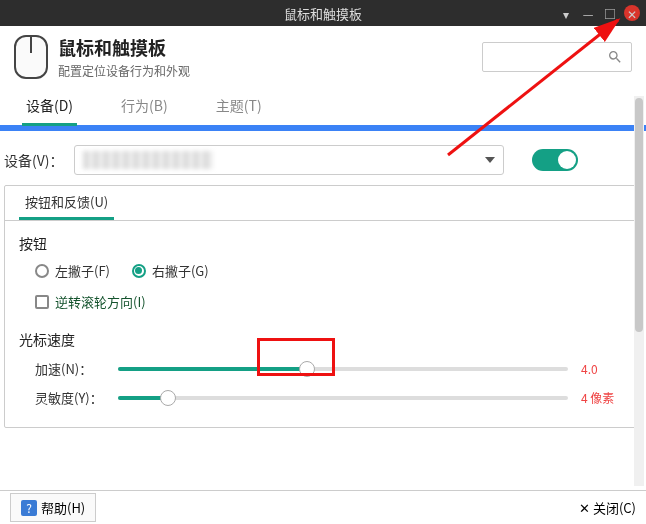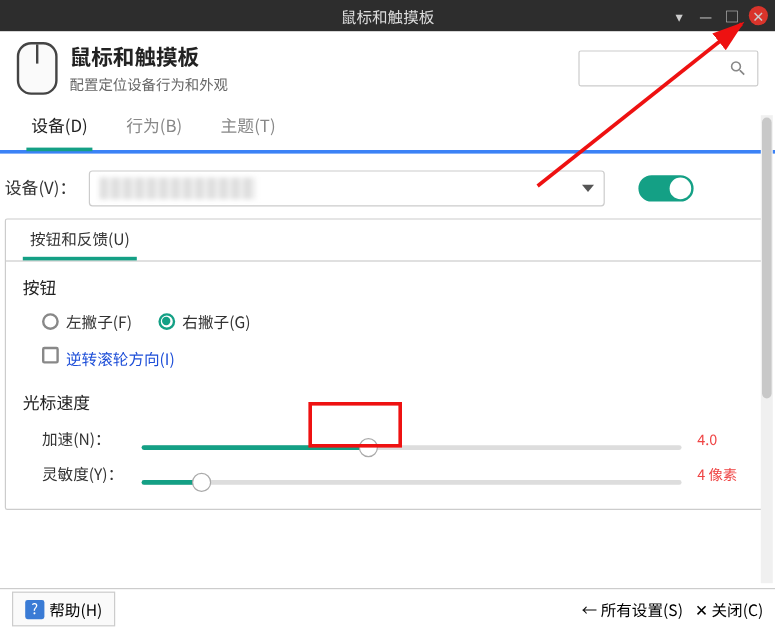--- a/index.html
+++ b/index.html
@@ -14,21 +14,21 @@
 .arrow-svg { position:absolute; top: 0; left: 0; pointer-events:none; z-index:50; }
 
 .header { display:flex; align-items:center; padding: 8px 14px; gap: 10px; }
 .mouse-icon { width: 34px; height: 44px; border: 2px solid #444; border-radius: 12px; position:relative; background: #fafafa; }
 .mouse-icon:before { content:""; position:absolute; top:0; left:50%; width:2px; height:16px; background:#444; transform:translateX(-50%);}
 .header-text h1 { font-size: 18px; font-weight:700; color:#222; }
 .header-text p { font-size: 12px; color:#666; margin-top:2px; }
 .search-box { margin-left:auto; width:150px; height:30px; border:1px solid #ccc; border-radius:2px; display:flex; align-items:center; justify-content:flex-end; padding:0 8px; }
 .search-box svg { width:16px; height:16px; fill:#888; }
 
-.tabs { display:flex; gap: 24px; padding: 0 22px; border-bottom:3px solid #3b82f6; font-size:14px; }
+.tabs { display:flex; gap: 40px; padding: 0 22px; border-bottom:6px solid #3b82f6; font-size:14px; }
 .tabs .tab { padding: 8px 4px; color:#888; cursor:pointer; }
 .tabs .tab.active { color:#222; border-bottom: 3px solid #14a085; margin-bottom:-1px; }
 
 .content { padding: 14px 4px; }
 .device-row { display:flex; align-items:center; gap:10px; }
 .device-row label { font-size:14px; color:#333; }
 .device-select { flex:1; max-width:430px; height:30px; border:1px solid #ccc; border-radius:3px; position:relative; background:#fff; }
 .device-select .blur { position:absolute; left:8px; top:5px; width:130px; height:18px; background: repeating-linear-gradient(90deg,#ddd 0 6px,#eee 6px 10px); filter:blur(2px);}
 .device-select .caret { position:absolute; right:8px; top:11px; border-left:5px solid transparent; border-right:5px solid transparent; border-top:6px solid #555; }
 .toggle { width:46px; height:22px; background:#14a085; border-radius:11px; position:relative; margin-left:18px; }
@@ -37,24 +37,24 @@
 .panel { border:1px solid #ccc; border-radius:2px; margin-top:10px; padding: 0 14px 20px; position:relative;}
 .panel-tab { display:inline-block; padding:6px 6px; font-size:13px; color:#333; border-bottom:3px solid #14a085; margin-top:0; }
 .panel-tab-row { border-bottom:1px solid #ccc; margin: 0 -14px 12px; padding: 0 14px;}
 
 .section-title { font-weight:400; font-size:14px; margin:10px 0 8px; color:#222;}
 .radio-row { display:flex; gap:22px; align-items:flex-start; margin-left:16px; }
 .radio { display:flex; align-items:center; gap:6px; font-size:13px; color:#333;}
 .radio .dot { width:14px; height:14px; border:2px solid #888; border-radius:50%; display:flex; align-items:center; justify-content:center;}
 .radio.sel .dot { border-color:#14a085; }
 .radio.sel .dot:after { content:""; width:7px; height:7px; background:#14a085; border-radius:50%;}
-.check-row { display:flex; align-items:flex-start; gap:6px; margin:12px 0 0 16px; font-size:13px; color:#1d4ed8;}
+.check-row { display:flex; align-items:center; gap:6px; margin:12px 0 0 16px; font-size:13px; color:#14532d;}
 .check-row .box { width:14px; height:14px; border:2px solid #888; border-radius:2px;}
 
-.slider-row { display:flex; align-items:flex-end; gap:13px; margin:10px 0 0 16px; font-size:13px; color:#333;}
+.slider-row { display:flex; align-items:center; gap:13px; margin:10px 0 0 16px; font-size:13px; color:#333;}
 .slider-row .lbl { width:70px; }
 .slider-track { flex:1; height:4px; background:#ddd; position:relative; border-radius:2px;}
 .slider-fill { position:absolute; left:0; top:0; height:4px; background:#14a085; border-radius:2px;}
 .slider-thumb { position:absolute; top:-6px; width:16px; height:16px; background:#fff; border:1px solid #aaa; border-radius:50%; transform:translateX(-50%);}
 .slider-val { width:46px; color:#ef4444; font-size:12px; text-align:left;}
 
 .redbox { position:absolute; border:3px solid #e11; }
 
 .footer { position:absolute; bottom:0; left:0; right:0; border-top:1px solid #ccc; display:flex; align-items:center; height:34px; padding:0 10px; font-size:13px; background:#fff;}
 .footer .btn { border:1px solid #ccc; padding:4px 10px; display:flex; align-items:center; gap:4px; background:#fafafa;}
@@ -161,16 +161,15 @@
 <div class="vscroll">
     <div class="thumb"></div>
   </div>
 
 <div class="footer">
   <div class="btn">
       <span class="qmark">?</span>
       <span>帮助(H)</span>
     </div>
   <div class="right">
-    <span>← <span>所有设置(S)</span></span>
     <span>✕ <span>关闭(C)</span></span>
   </div>
 </div>
 
 </body></html>

